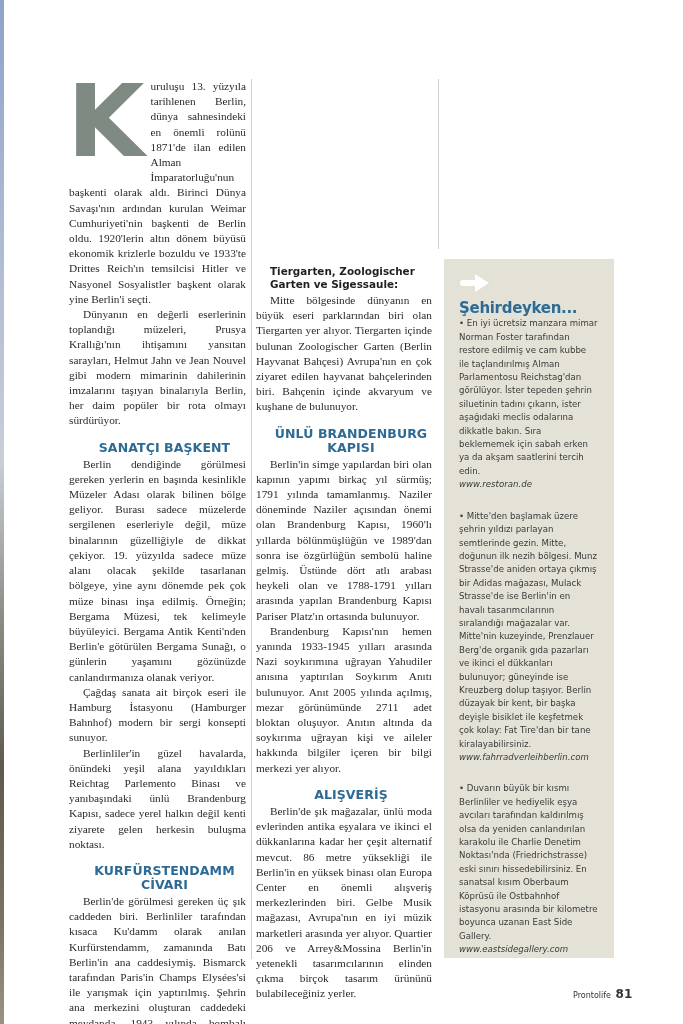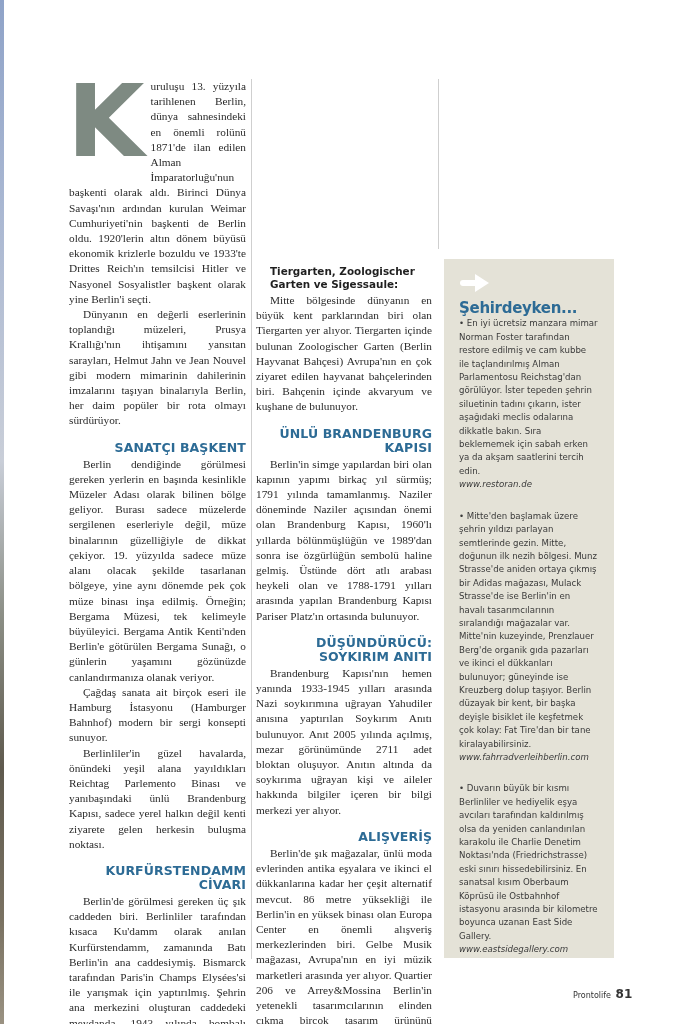--- a/index.html
+++ b/index.html
@@ -16,21 +16,21 @@
   .col2 { left: 256px; width: 176px; }
   .sep { position: absolute; top: 79px; width: 1px; background: #cfcfcf; }
   .sep1 { left: 251px; height: 880px; }
   .sep2 { left: 438px; height: 170px; }
   .dropcap {
     float: left; font-family: "DejaVu Sans", "Liberation Sans", sans-serif; font-weight: bold;
     font-size: 100px; line-height: 78px; color: #7e8a82; margin: 4px 6px 0 -2px; height: 92px;
   }
   h2.sect {
     font-family: "DejaVu Sans", "Liberation Sans", sans-serif; font-weight: bold;
-    font-size: 12.5px; line-height: 14px; color: #2d6b95; margin: 12px 0 2px 14px; text-align: right; letter-spacing: 0.1px;
+    font-size: 12.5px; line-height: 14px; color: #2d6b95; margin: 12px 0 2px 14px; text-align: center; letter-spacing: 0.1px;
   }
   h3.sub {
     font-family: "DejaVu Sans", "Liberation Sans", sans-serif; font-weight: bold;
     font-size: 10.4px; line-height: 13px; color: #1f1f1f; margin: 10px 0 2px 14px; text-align: left;
   }
   .sidebar {
     position: absolute; left: 444px; top: 259px; width: 170px; height: 699px;
     background: #e4e2d7; padding: 10px 16px 8px 15px;
     font-family: "DejaVu Sans", "Liberation Sans", sans-serif; font-size: 8.6px; line-height: 13.4px; color: #3a3a3a;
   }
@@ -63,26 +63,25 @@
   <p class="ind">Berlin dendiğinde görülmesi gereken yerlerin en başında kesinlikle Müzeler Adası olarak bilinen bölge geliyor. Burası sadece müzelerde sergilenen eserleriyle değil, müze binalarının güzelliğiyle de dikkat çekiyor. 19. yüzyılda sadece müze alanı olacak şekilde tasarlanan bölgeye, yine aynı dönemde pek çok müze binası inşa edilmiş. Örneğin; Bergama Müzesi, tek kelimeyle büyüleyici. Bergama Antik Kenti'nden Berlin'e götürülen Bergama Sunağı, o günlerin yaşamını gözünüzde canlandırmanıza olanak veriyor.</p>
   <p class="ind">Çağdaş sanata ait birçok eseri ile Hamburg İstasyonu (Hamburger Bahnhof) modern bir sergi konsepti sunuyor.</p>
   <p class="ind">Berlinliler'in güzel havalarda, önündeki yeşil alana yayıldıkları Reichtag Parlemento Binası ve yanıbaşındaki ünlü Brandenburg Kapısı, sadece yerel halkın değil kenti ziyarete gelen herkesin buluşma noktası.</p>
 
   <h2 class="sect">KURFÜRSTENDAMM CİVARI</h2>
   <p class="ind"><span>Berlin'de görülmesi gereken üç şık caddeden biri. Berlinliler tarafından kısaca Ku'damm olarak anılan Kurfürstendamm, zamanında Batı Berlin'in ana caddesiymiş. Bismarck tarafından Paris'in Champs Elysées'si ile yarışmak için yaptırılmış. Şehrin ana merkezini oluşturan caddedeki meydanda, 1943 yılında bombalı saldırıda yıkılan ve Berlin'in en çok ziyaret edilen simgelerinden olan Kaiser Wilhelm Kilise Anıtı ve Berlin heykeli bulunuyor. Ku'damm'da pek çok mağaza, kafe, restoran, tiyatro, sinema ve sanat galerisinin yanı sıra ayaküstü atıştırma yerleri ve hediyelik eşya dükkanları bulabilirsiniz.</span></p>
 </div>
 
 <div class="col col2" style="padding-top:0;">
   <h3 class="sub" style="margin-top:186px;">Tiergarten, Zoologischer Garten ve Sigessaule:</h3>
-  <p class="ind">Mitte bölgesinde dünyanın en büyük kent parklarından biri olan Tiergarten yer alıyor. Tiergarten içinde bulunan Zoologischer Garten (Berlin Hayvanat Bahçesi) Avrupa'nın en çok ziyaret edilen hayvanat bahçelerinden biri. Bahçenin içinde akvaryum ve kuşhane de bulunuyor.</p>
+  <p class="ind">Mitte bölgesinde dünyanın en büyük eseri parklarından biri olan Tiergarten yer alıyor. Tiergarten içinde bulunan Zoologischer Garten (Berlin Hayvanat Bahçesi) Avrupa'nın en çok ziyaret edilen hayvanat bahçelerinden biri. Bahçenin içinde akvaryum ve kuşhane de bulunuyor.</p>
 
   <h2 class="sect">ÜNLÜ BRANDENBURG KAPISI</h2>
   <p class="ind">Berlin'in simge yapılardan biri olan kapının yapımı birkaç yıl sürmüş; 1791 yılında tamamlanmış. Naziler döneminde Naziler açısından önemi olan Brandenburg Kapısı, 1960'lı yıllarda bölünmüşlüğün ve 1989'dan sonra ise özgürlüğün sembolü haline gelmiş. Üstünde dört atlı arabası heykeli olan ve 1788-1791 yılları arasında yapılan Brandenburg Kapısı Pariser Platz'ın ortasında bulunuyor.</p>
 
-  <h2 class="sect">DÜŞÜNDÜRÜCÜ: SOYKIRIM ANITI</h2>
   <p class="ind">Brandenburg Kapısı'nın hemen yanında 1933-1945 yılları arasında Nazi soykırımına uğrayan Yahudiler anısına yaptırılan Soykırım Anıtı bulunuyor. Anıt 2005 yılında açılmış, mezar görünümünde 2711 adet bloktan oluşuyor. Anıtın altında da soykırıma uğrayan kişi ve aileler hakkında bilgiler içeren bir bilgi merkezi yer alıyor.</p>
 
   <h2 class="sect">ALIŞVERİŞ</h2>
   <p class="ind">Berlin'de şık mağazalar, ünlü moda evlerinden antika eşyalara ve ikinci el dükkanlarına kadar her çeşit alternatif mevcut. 86 metre yüksekliği ile Berlin'in en yüksek binası olan Europa Center en önemli alışveriş merkezlerinden biri. Gelbe Musik mağazası, Avrupa'nın en iyi müzik marketleri arasında yer alıyor. Quartier 206 ve Arrey&amp;Mossina Berlin'in yetenekli tasarımcılarının elinden çıkma birçok tasarım ürününü bulabileceğiniz yerler.</p>
 </div>
 
 <div class="sidebar">
   <svg class="arrow" viewBox="0 0 32 20">
     <rect x="1" y="7" width="18" height="6" rx="3" fill="#ffffff"></rect>
     <polygon points="16,1 30,10 16,19" fill="#ffffff"></polygon>

